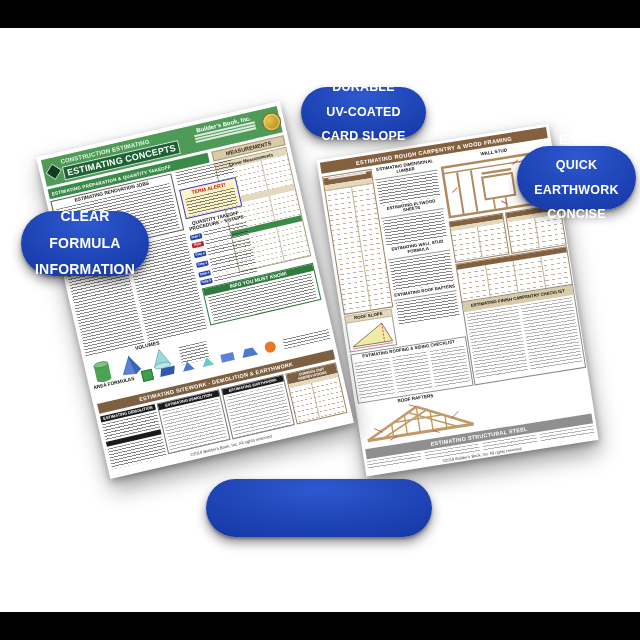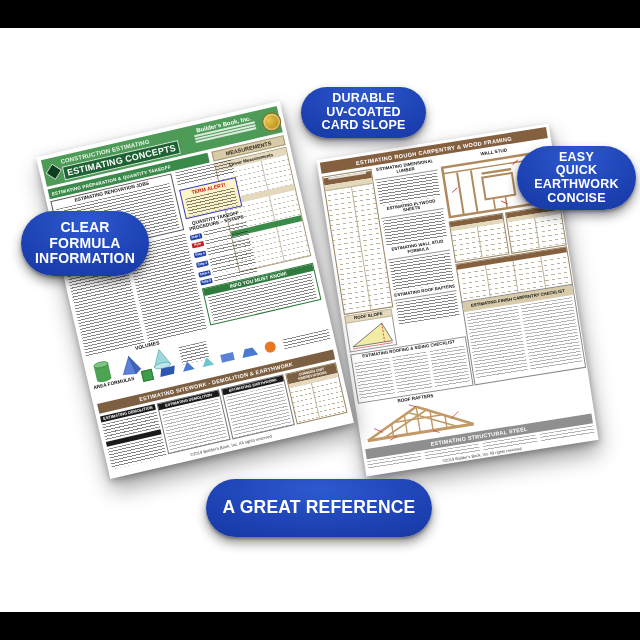--- a/index.html
+++ b/index.html
@@ -22,21 +22,21 @@
   .wbar{height:2px;background:rgba(255,255,255,.8);margin:1px 5px;}
 
   .mini-hdr{font-weight:bold;color:#111;text-align:center;line-height:1.12;}
   .blk-hdr{background:#1A1A1A;color:#fff;font-weight:bold;text-align:center;}
 
   
   .badge{position:absolute;z-index:6;border-radius:999px;color:#fff;font-weight:bold;text-align:center;
          display:flex;flex-direction:column;align-items:center;justify-content:center;
          background:radial-gradient(120% 150% at 50% 18%,#2E59CF 0%,#1C41B2 45%,#112D90 100%);
          box-shadow:0 6px 11px rgba(0,0,0,.42),0 2px 3px rgba(0,0,0,.3);
-         line-height:1.1;letter-spacing:.2px;}
+         line-height:1.1;letter-spacing:.2px;gap:11px;}
 
   svg{display:block;}
 </style>
 </head>
 <body>
 
 <div id="stage">
   <div class="bar" style="top:0;height:28px;"></div>
   <div class="bar" style="bottom:0;height:28px;"></div>
 
@@ -319,15 +319,14 @@
     <div>QUICK</div>
     <div>EARTHWORK</div>
     <div>CONCISE</div>
   </div>
   <div class="badge" style="left:21px;top:211px;width:128px;height:65px;font-size:14px;">
     <div>CLEAR</div>
     <div>FORMULA</div>
     <div>INFORMATION</div>
   </div>
   <div class="badge" style="left:206px;top:479px;width:226px;height:58px;font-size:17.5px;">
-    <div>A GREAT REFERENCE</div>
   </div>
 </div>
 
 </body></html>

